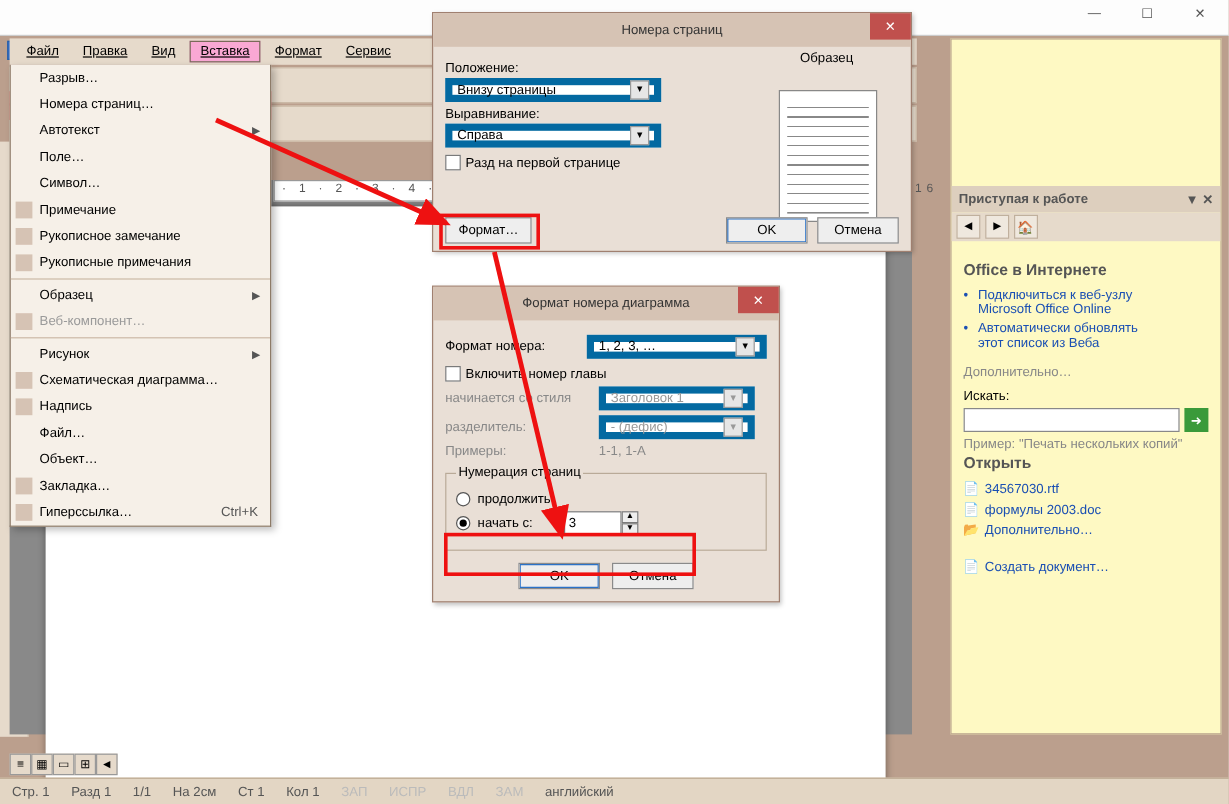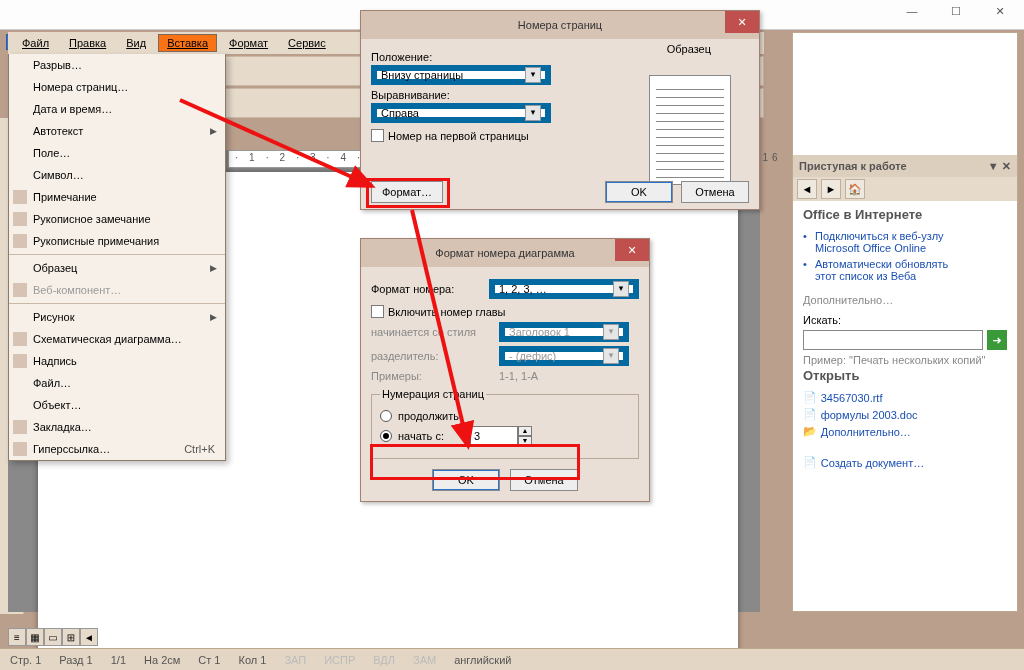--- a/index.html
+++ b/index.html
@@ -5,21 +5,21 @@
   * { box-sizing: border-box; font-family: Tahoma, Arial, sans-serif; font-size: 11px; }
   body { margin:0; width:1024px; height:670px; background:#bb9f8d; overflow:hidden; position:relative; }
   .window { position:absolute; background:#e9dfd6; border:1px solid #a08070; box-shadow:2px 2px 4px rgba(0,0,0,.25); }
   .titlebar { background:#d6c3b4; display:flex; align-items:center; justify-content:center; height:28px; position:relative; color:#333; font-size:12px; }
   .titlebar .winctrls { position:absolute; right:0; top:0; display:flex; }
   .winbtn { width:34px; height:22px; display:flex; align-items:center; justify-content:center; background:#d6c3b4; color:#333; }
   .winbtn.close { background:#c0504d; color:#fff; }
   .main-menubar { position:absolute; top:32px; left:8px; right:260px; height:22px; background:#e6dacb; display:flex; padding:0 6px; gap:4px; align-items:center; }
   .main-menubar .mi { padding:2px 8px; }
   .main-menubar .mi u { text-decoration:underline; }
-  .main-menubar .mi.active { border:1px solid #7a6a5a; background:#f97316; }
+  .main-menubar .mi.active { border:1px solid #7a6a5a; background:#f9a8d4; }
   .toolbar1 { position:absolute; top:56px; left:8px; right:260px; height:30px; background:#e6dacb; border:1px solid #cbb9a6; display:flex; align-items:center; padding:0 6px; gap:4px; }
   .toolbar2 { position:absolute; top:88px; left:8px; right:260px; height:30px; background:#e6dacb; border:1px solid #cbb9a6; display:flex; align-items:center; padding:0 6px; gap:6px; }
   .ico { width:18px; height:18px; display:inline-flex; align-items:center; justify-content:center; }
   .ruler { position:absolute; top:150px; left:228px; width:530px; height:18px; background:#fff; border:1px solid #999; }
   .ruler::before { content:"· 1 · 2 · 3 · 4 · 5 · 6 · 7 · 8 · 9 · 10 · 11 · 12 · 13 · 14 · 15 · 16"; font-size:10px; letter-spacing:4px; color:#555; position:absolute; top:1px; left:6px; white-space:nowrap; }
   .docarea { position:absolute; top:150px; left:8px; width:752px; bottom:58px; background:#898989; }
   .page { position:absolute; top:22px; left:30px; width:700px; height:900px; background:#fff; box-shadow:0 0 6px rgba(0,0,0,.4); }
   .dropdown { position:absolute; top:54px; left:8px; width:218px; background:#f6f0e8; border:1px solid #8d7b68; border-top:none; box-shadow:3px 3px 6px rgba(0,0,0,.25); z-index:50; }
   .dropdown .row { display:flex; align-items:center; height:22px; padding:0 8px 0 24px; position:relative; }
   .dropdown .row.sep { height:0; border-top:1px solid #cbb9a6; margin:2px 0; padding:0; }
@@ -39,26 +39,26 @@
   .preview { position:absolute; right:28px; top:36px; width:82px; height:110px; border:1px solid #888; background:linear-gradient(#fff,#fff); }
   .preview::after { content:""; position:absolute; inset:6px; background:repeating-linear-gradient(#fff 0 7px,#888 7px 8px); }
   fieldset { border:1px solid #b9aa98; margin:6px 0 0; padding:6px 8px 8px; }
   .radio { display:flex; align-items:center; gap:6px; margin:4px 0; }
   .radio .r { width:12px; height:12px; border:1px solid #555; border-radius:50%; position:relative; background:#fff; }
   .radio .r.on::after { content:""; position:absolute; inset:2px; background:#000; border-radius:50%; }
   .spinner { display:flex; align-items:center; height:20px; }
   .spinner input { width:48px; height:20px; border:1px solid #7a7a7a; padding:0 3px; }
   .spinner .spbtns { display:flex; flex-direction:column; }
   .spinner .sp { width:14px; height:10px; border:1px solid #7a7a7a; background:#eee; font-size:7px; line-height:7px; text-align:center; }
-  .taskpane { position:absolute; top:32px; right:6px; width:226px; bottom:58px; background:#ffffff; border:1px solid #bda88f; }
+  .taskpane { position:absolute; top:32px; right:6px; width:226px; bottom:58px; background:#fef9c3; border:1px solid #bda88f; }
   .tp-main { position:absolute; top:122px; left:0; right:0; bottom:0; padding:0; }
   .tp-header { height:22px; background:#ddcfbe; display:flex; align-items:center; padding:0 6px; font-weight:bold; color:#555; justify-content:space-between; }
   .tp-nav { height:24px; background:#e6dacb; display:flex; align-items:center; padding:0 4px; gap:4px; }
   .tp-nav .nb { width:20px; height:20px; border:1px solid #c0b09d; display:flex; align-items:center; justify-content:center; background:#efe8de; }
-  .tp-content { padding:4px 10px; }
+  .tp-content { padding:14px 10px; }
   .tp-content h4 { font-size:13px; font-weight:bold; color:#555; margin:2px 0 6px; }
   .tp-content ul { list-style:none; padding:0; margin:0 0 8px; }
   .tp-content ul li { color:#1a4fb3; padding:2px 0 2px 12px; position:relative; cursor:pointer; }
   .tp-content ul li::before { content:"•"; position:absolute; left:0; color:#1a4fb3; }
   .tp-content .more, .tp-content .flink { color:#1a4fb3; display:flex; align-items:center; gap:4px; padding:2px 0; }
   .searchrow { display:flex; gap:4px; align-items:center; margin:4px 0; }
   .searchrow input { flex:1; height:20px; border:1px solid #888; }
   .searchrow .go { width:20px; height:20px; background:#3a9a3a; color:#fff; display:flex; align-items:center; justify-content:center; }
   .statusbar { position:absolute; left:0; right:0; bottom:0; height:22px; background:#e3d6c4; border-top:1px solid #bba88f; display:flex; align-items:center; gap:18px; padding:0 10px; color:#555; }
   .statusbar .dim { color:#bbb; }
@@ -117,21 +117,20 @@
 <div class="vbar"></div>
 
 <div class="docarea">
   <div class="page"></div>
 </div>
 <div class="ruler"></div>
 
 <div class="dropdown">
   <div class="row">Разрыв…</div>
   <div class="row">Номера страниц…</div>
-  <div class="row">Дата и время…</div>
   <div class="row">
       <span>Автотекст</span>
       <span class="arr">▶</span>
     </div>
   <div class="row">Поле…</div>
   <div class="row">Символ…</div>
   <div class="row ico-l">Примечание</div>
   <div class="row ico-l">Рукописное замечание</div>
   <div class="row ico-l">Рукописные примечания</div>
   <div class="row sep"></div>
@@ -171,21 +170,21 @@
         <span>Внизу страницы</span>
         <span class="dd">▾</span>
       </div>
     <span class="lbl">Выравнивание:</span>
     <div class="select">
         <span>Справа</span>
         <span class="dd">▾</span>
       </div>
     <div class="chk">
         <span class="box"></span>
-        <span>Номер на первой страницы</span>
+        <span>Разд на первой странице</span>
       </div>
 
     <span style="position:absolute; right:48px; top:4px;">Образец</span>
     <div class="preview"></div>
 
     <div style="position:absolute; bottom:6px; left:10px;">
       <div class="btn">Формат…</div>
     </div>
     <div style="position:absolute; bottom:6px; right:10px; display:flex; gap:8px;">
       <div class="btn def">OK</div>

